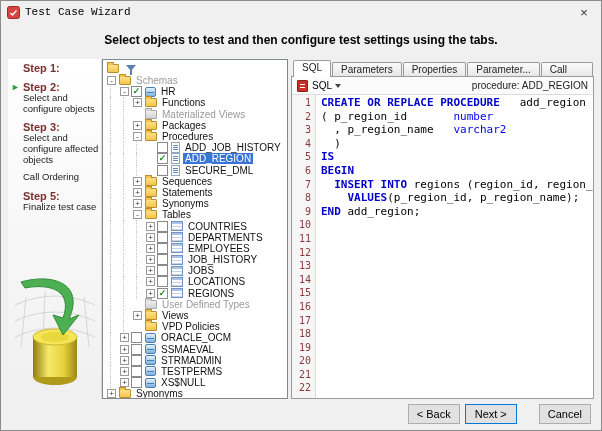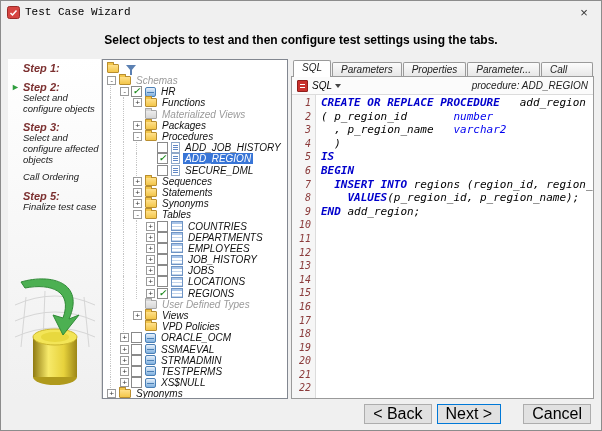--- a/index.html
+++ b/index.html
@@ -11,21 +11,21 @@
   }
   
   .titlebar{height:22px;display:flex;align-items:center;padding-left:6px;}
   .title{font-size:11px;margin-left:5px;font-family:Liberation Mono, monospace;}
   .close-btn{margin-left:auto;width:34px;height:22px;display:flex;align-items:center;
     justify-content:center;font-size:13px;color:#333;cursor:default;}
   
   .header{height:34px;display:flex;align-items:center;justify-content:center;}
   .header-text{font-weight:bold;font-size:12px;}
   
-  .content{position:absolute;top:58px;left:7px;right:7px;bottom:31px;display:flex;font-style:italic;}
+  .content{position:absolute;top:58px;left:7px;right:7px;bottom:31px;display:flex;}
   
   .steps-panel{width:94px;background:linear-gradient(#ffffff,#f0f0f0);
     border-right:1px solid #d8d8d8;display:flex;flex-direction:column;
     padding:3px 2px 0 4px;flex:none;}
   .step{margin-bottom:7px;}
   .step-title{font-weight:bold;font-size:11px;color:var(--c-step_title,#7b2f2f);
     position:relative;padding-left:11px;}
   .step-arrow{position:absolute;left:-1px;top:1px;color:var(--c-arrow,#2e9e3e);font-size:9px;}
   .step-desc{font-size:9.5px;color:#1a1a1a;padding-left:11px;line-height:1.12;}
   .graphic{margin-top:auto;margin-bottom:2px;}
@@ -90,21 +90,21 @@
   .gutter{width:24px;background:#f6f6f6;border-right:1px solid #dcdcdc;text-align:right;
     padding:1px 4px 0 0;color:var(--c-line_number,#8b3b3b);font-size:10px;flex:none;}
   .code{flex:1;padding:1px 0 0 5px;white-space:pre;color:#000;overflow:hidden;}
   .line{height:13.6px;}
   .kw{color:var(--c-keyword,#0000cc);font-weight:bold;}
   .ty{color:var(--c-datatype,#0000ee);}
   .pl{color:#000;}
   
   .footer{position:absolute;bottom:6px;right:10px;display:flex;gap:5px;}
   .btn{min-width:52px;height:20px;padding:0 8px;background:#e1e1e1;border:1px solid #adadad;
-    font-size:16px;font-family:inherit;display:flex;align-items:center;justify-content:center;}
+    font-size:11px;font-family:inherit;display:flex;align-items:center;justify-content:center;}
   .btn.primary{border-color:#0078d7;}
   .btn.gap{margin-left:17px;}
 </style>
 </head>
 <body>
 
 <div class="window">
 
   <div class="titlebar">
     <svg width="13" height="13">

